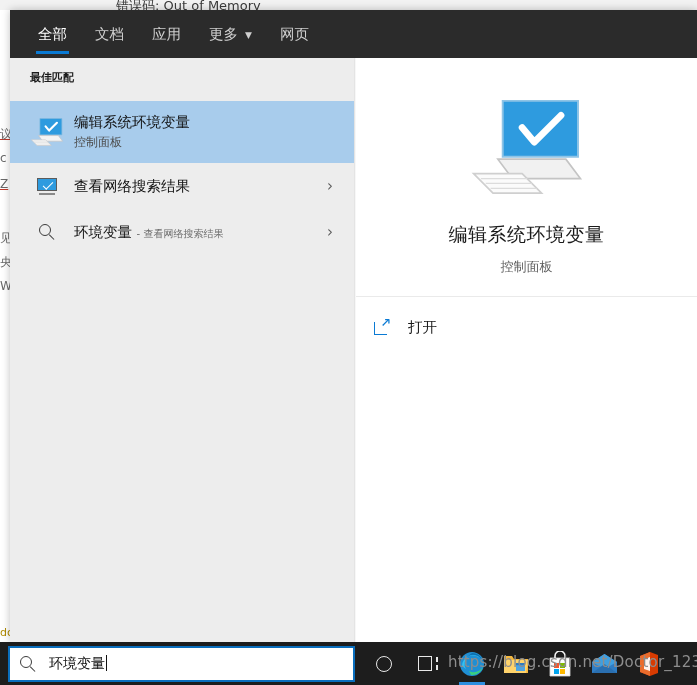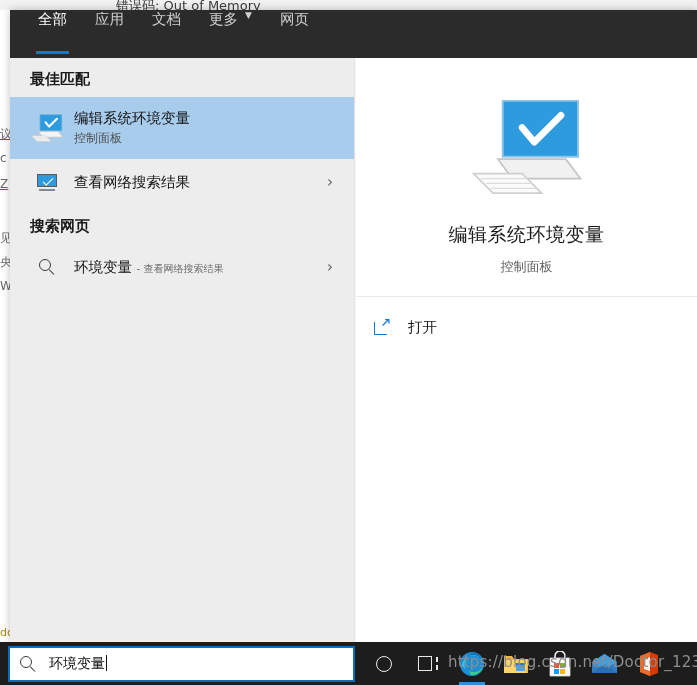--- a/index.html
+++ b/index.html
@@ -78,22 +78,22 @@
     height: 48px;
     background: #2b2b2b;
     display: flex;
     align-items: stretch;
     padding-left: 14px;
     flex: 0 0 48px;
   }
   .tab {
     position: relative;
     display: flex;
-    align-items: flex-start;
-    padding: 0 14px;
+    align-items: center;
+    padding: 16px 14px;
     font-size: 14.5px;
     color: #cfcfcf;
     cursor: default;
     white-space: nowrap;
   }
   .tab.active { color: #ffffff; }
   .tab.active::after {
     content: "";
     position: absolute;
     left: 12px;
@@ -132,24 +132,24 @@
   }
   .right-inner {
     position: absolute;
     left: 0; right: 0; top: 0; bottom: 0;
     background: #ffffff;
     margin-left: 1px;
   }
 
   
   .section-title {
-    font-size: 15px;
+    font-size: 11px;
     font-weight: bold;
     color: #1b1b1b;
-    padding: 12px 0 8px 20px;
+    padding: 12px 0 16px 20px;
   }
 
   
   .row {
     display: flex;
     align-items: center;
     height: 46px;
     padding: 0 12px 0 20px;
     cursor: default;
   }
@@ -424,24 +424,24 @@
     </div>
   </div>
 
   <div class="flyout">
 
     <div class="tabbar">
       <div class="tab active">
         <span>全部</span>
       </div>
       <div class="tab">
+        <span>文档</span>
+      </div>
+      <div class="tab">
         <span>应用</span>
-      </div>
-      <div class="tab">
-        <span>文档</span>
       </div>
       <div class="tab">
         <span>更多</span>
         <span class="caret">▼</span>
       </div>
       <div class="tab">
         <span>网页</span>
       </div>
     </div>
 
@@ -479,21 +479,20 @@
               <div class="scr"></div>
               <div class="base"></div>
             </div>
           </div>
           <div class="labels">
             <div class="primary">查看网络搜索结果</div>
           </div>
           <div class="chev">›</div>
         </div>
 
-        <div class="section-title">搜索网页</div>
 
         <div class="row">
           <div class="ico">
             <div class="magnifier">
               <div class="lens"></div>
               <div class="handle"></div>
             </div>
           </div>
           <div class="labels">
             <div class="primary">

